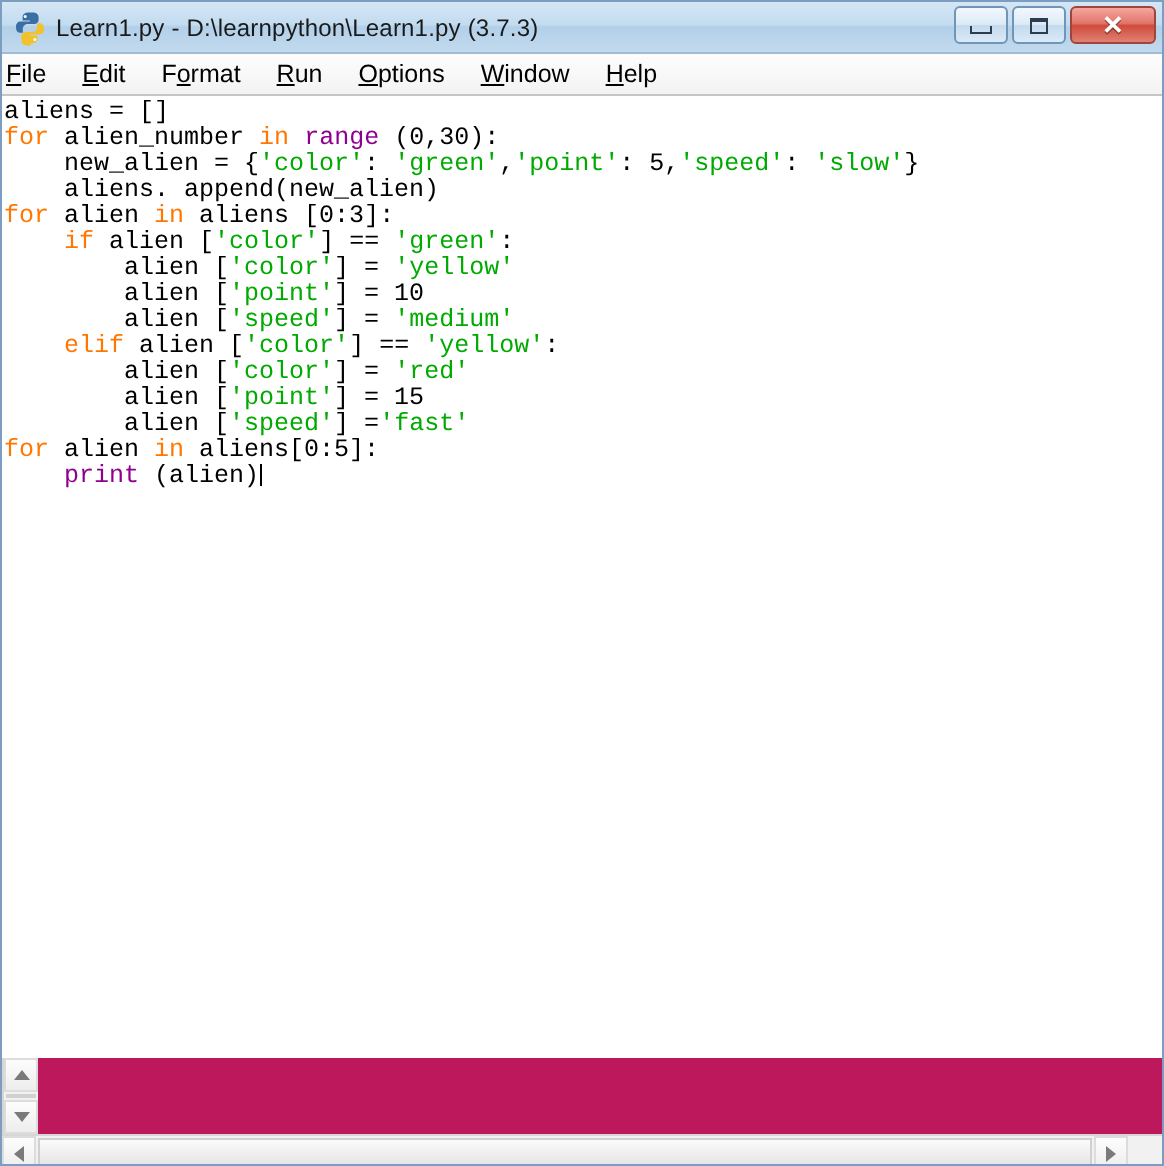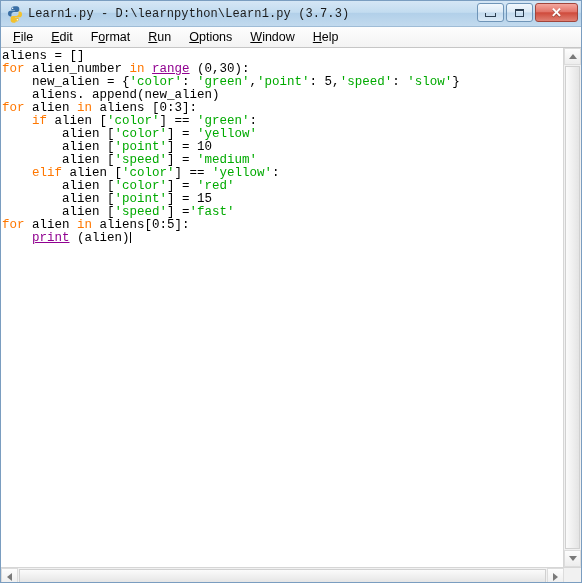--- a/index.html
+++ b/index.html
@@ -36,21 +36,21 @@
     box-sizing: border-box;
   }
   #app-icon {
     width: 18px;
     height: 18px;
     margin: 0 4px 0 3px;
     flex: 0 0 auto;
     position: relative;
   }
   #title-text {
-    font-family: Liberation Mono, monospace;
+    font-family: Liberation Sans, sans-serif;
     font-size: 12px;
     color: #1a1a1a;
     white-space: nowrap;
     letter-spacing: 0.1px;
   }
   #win-controls {
     position: absolute;
     right: 3px;
     top: 2px;
     display: flex;
@@ -95,59 +95,60 @@
     font-family: "Liberation Sans", sans-serif;
   }
 
   
   #menubar {
     height: 21px;
     background: linear-gradient(to bottom, #fdfdfd 0%, #f3f3f3 100%);
     border-bottom: 1px solid #c6c6c6;
     display: flex;
     align-items: center;
-    padding-left: 12px;
+    padding-left: 2px;
     box-sizing: border-box;
   }
   .menu-item {
     font-family: "Liberation Sans", sans-serif;
     font-size: 12.5px;
     color: #000000;
     padding: 2px 9px 2px 0px;
     margin-right: 9px;
     white-space: nowrap;
     cursor: default;
   }
   .menu-item .acc { text-decoration: underline; }
 
   
   #editor-wrap {
     position: relative;
     height: 519px;
     background: #be185d;
     display: flex;
+    flex-direction: column;
   }
   #code-area {
     flex: 1 1 auto;
     background: #ffffff;
     padding: 2px 0 0 1px;
     overflow: hidden;
     position: relative;
   }
   pre#code {
     margin: 0;
     font-family: "Liberation Mono", "DejaVu Sans Mono", monospace;
     font-size: 12.5px;
     line-height: 13px;
     color: #000000;
     white-space: pre;
     letter-spacing: 0px;
   }
   .kw   { color: #ff7700; text-align: center; }       
-  .bi   { color: #900090; text-decoration: underline; }       
+  .bi   { color: #900090; }       
   .str  { color: #00aa00; text-align: right; }       
   .plain{ color: #000000; }
 
   .caret {
     display: inline-block;
     width: 1px;
     height: 11px;
     background: #000;
     vertical-align: -2px;
   }

